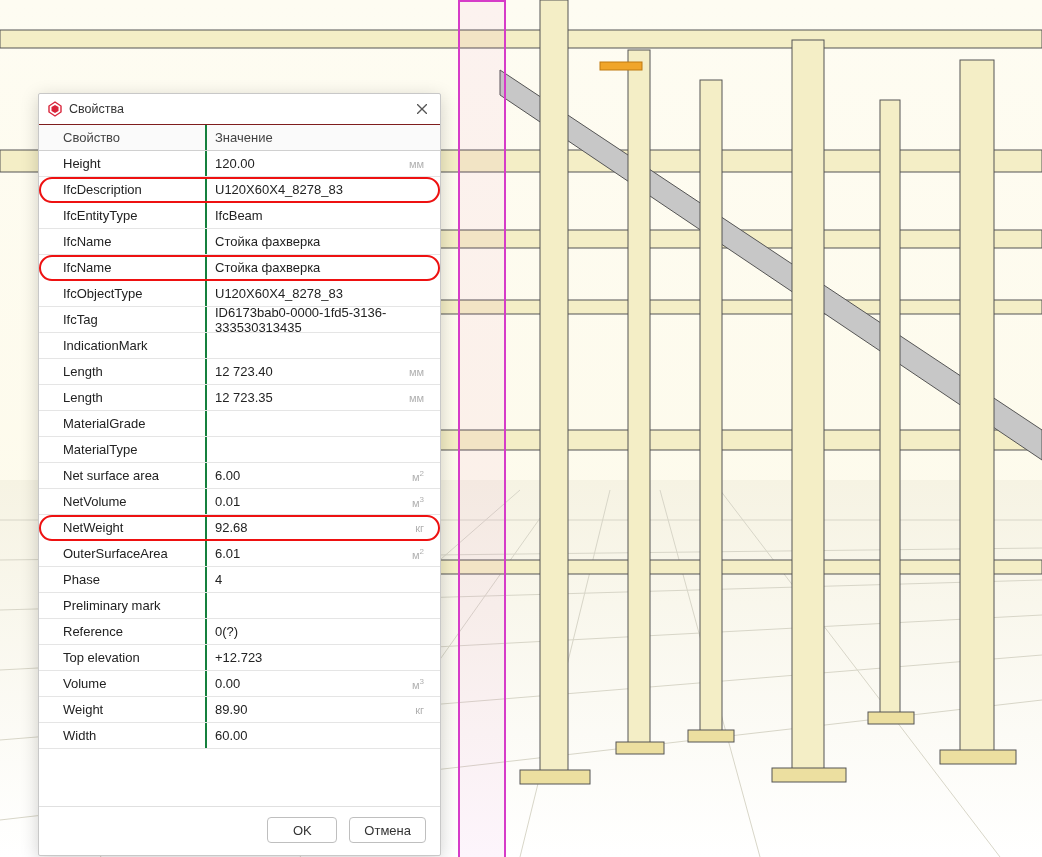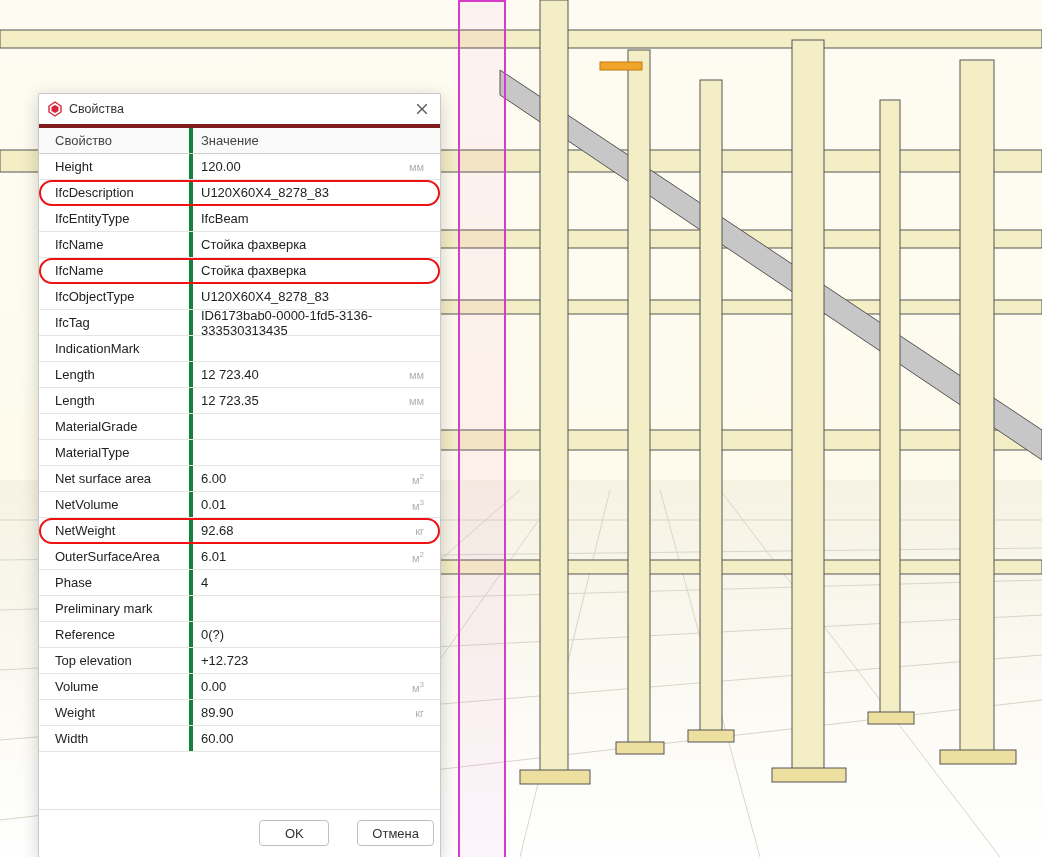--- a/index.html
+++ b/index.html
@@ -1,32 +1,32 @@
 <!DOCTYPE html>
 <html><head>
 <meta charset="utf-8">
 <style>
   html,body{margin:0;padding:0;width:1042px;height:857px;overflow:hidden;font-family:"Segoe UI",Arial,sans-serif;font-size:13px;color:#222;background:#fff}
   .viewport{position:absolute;inset:0;background:linear-gradient(#fefcf2,#fdfae8);overflow:hidden}
   .selected-member{position:absolute;left:458px;top:0;width:44px;height:857px;border:2px solid #d63cc8;background:rgba(214,60,200,.05)}
   .dialog{position:absolute;left:38px;top:93px;width:401px;background:#fff;border:1px solid #c8c8c8;border-radius:2px;box-shadow:0 4px 18px rgba(0,0,0,.18)}
-  .titlebar{display:flex;align-items:center;height:30px;padding:0 8px;border-bottom:4px solid #7f1d1d}
+  .titlebar{display:flex;align-items:center;height:30px;padding:0 8px;border-bottom:1px solid #7f1d1d}
   .titlebar .app-icon{width:16px;height:16px;margin-right:6px;display:flex;align-items:center;justify-content:center}
   .titlebar .app-icon svg{display:block}
   .titlebar .title{flex:1;font-size:12.5px;font-weight:400;color:#333}
   .titlebar .close{width:20px;height:20px;display:flex;align-items:center;justify-content:center;cursor:pointer;color:#555}
   .grid{height:681px;overflow-y:auto;border-bottom:1px solid #e0e0e0}
   .row{display:flex;align-items:stretch;height:25px;border-bottom:1px solid #e5e5e5;position:relative}
   .row.header{background:#fafafa;font-weight:400;color:#444;border-bottom:1px solid #d0d0d0}
-  .cell-k{width:118px;padding:0 16px;display:flex;align-items:center;border-right:4px solid #15803d;white-space:nowrap;overflow:hidden;text-overflow:ellipsis}
+  .cell-k{width:118px;padding:0 24px;display:flex;align-items:center;border-right:2px solid #15803d;white-space:nowrap;overflow:hidden;text-overflow:ellipsis}
   .cell-v{flex:1;padding:0 8px;display:flex;align-items:center;position:relative}
   .unit{position:absolute;right:16px;color:#b0b0b0;font-size:11px}
   .unit sup{font-size:8px;vertical-align:super}
   .row.hl{outline:2px solid #e11;outline-offset:-2px;border-radius:13px;z-index:2}
-  .footer{display:flex;justify-content:flex-end;gap:28px;padding:10px 6px 12px}
+  .footer{display:flex;justify-content:flex-end;gap:12px;padding:10px 14px 12px}
   .btn{min-width:70px;height:26px;padding:0 14px;background:#fff;border:1px solid #bfbfbf;border-radius:4px;font-size:13px;color:#333;cursor:pointer}
 </style>
 </head>
 <body>
 
 <div class="viewport">
   
   <svg width="1042" height="857">
     <defs>
       <linearGradient id="floor" x1="0" y1="0" x2="0" y2="1">

